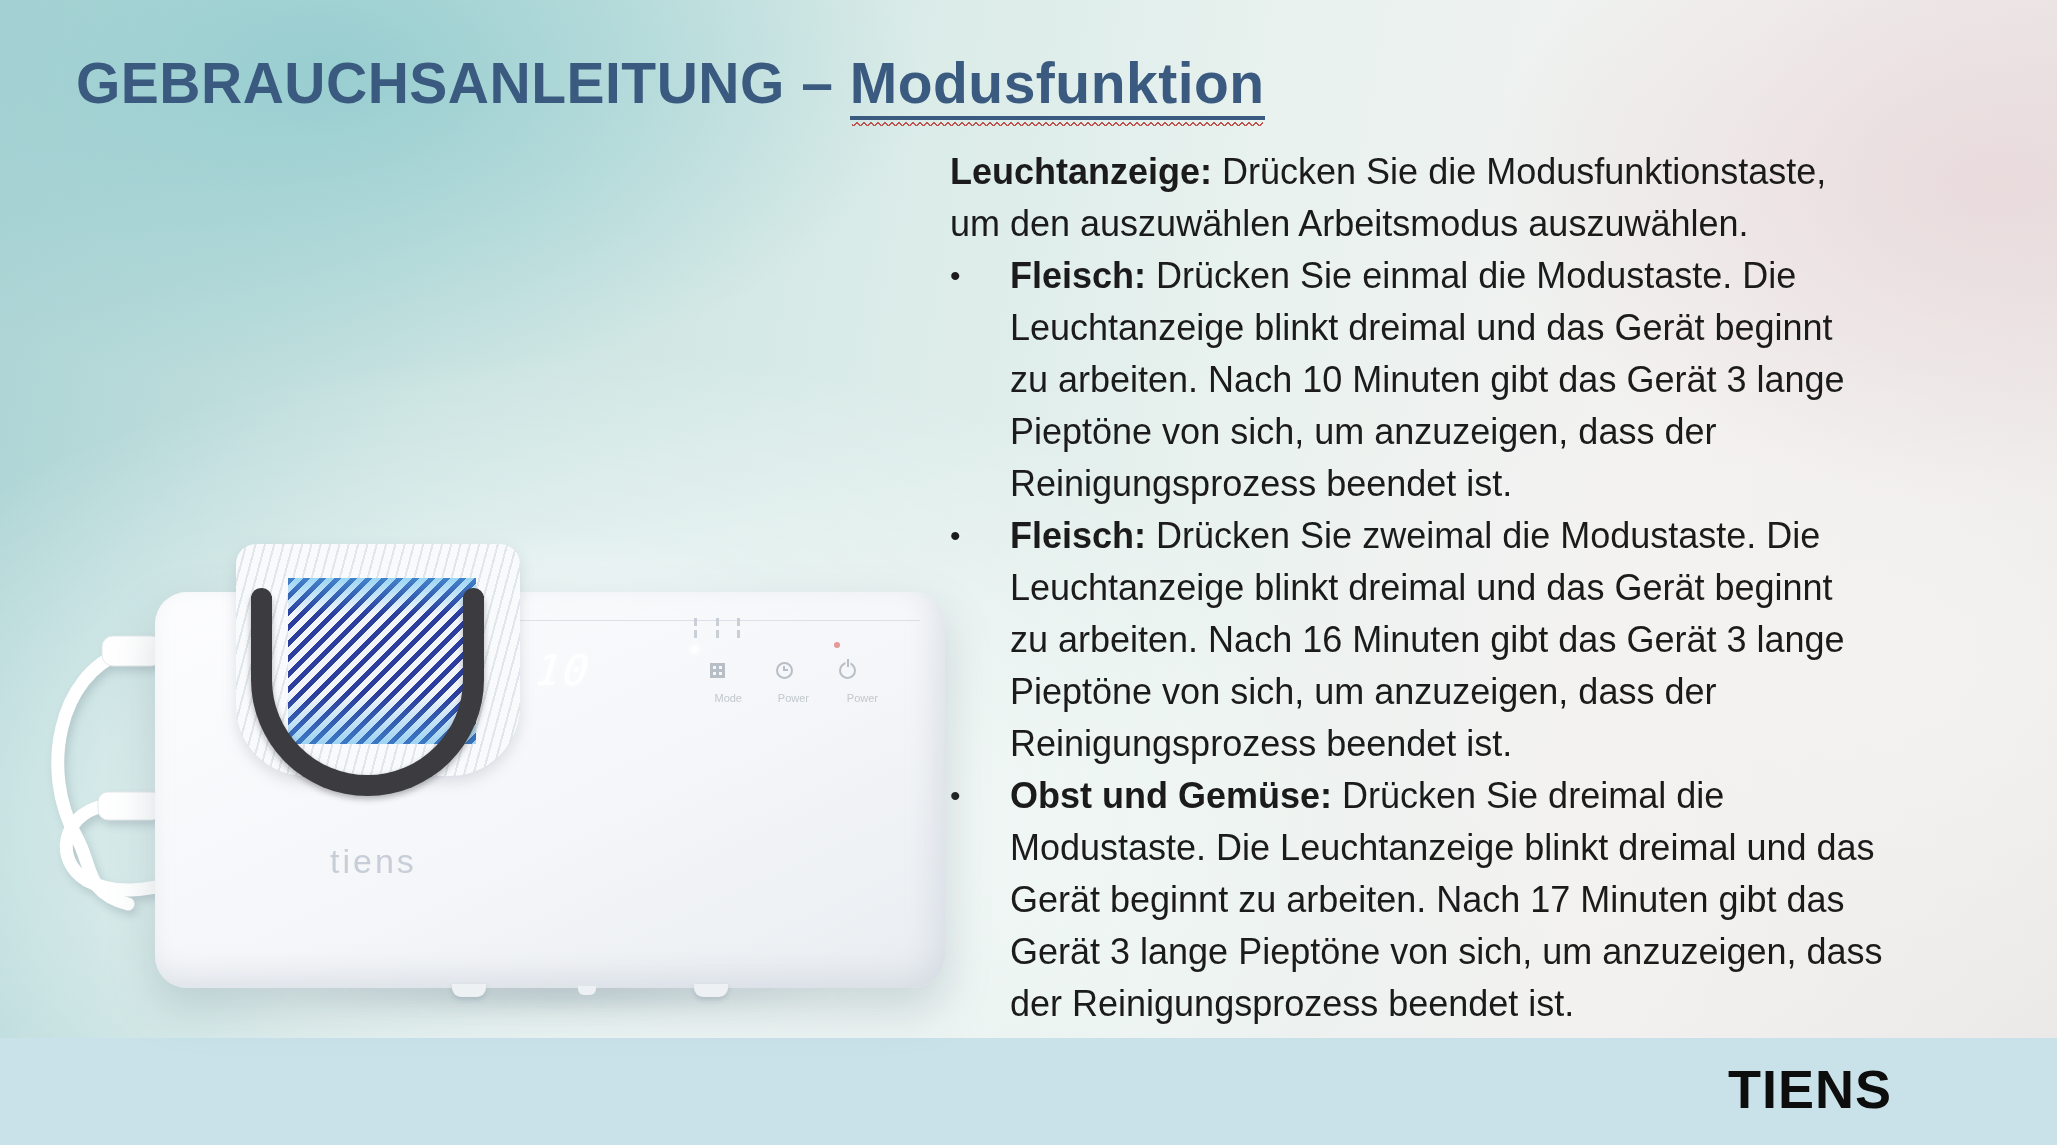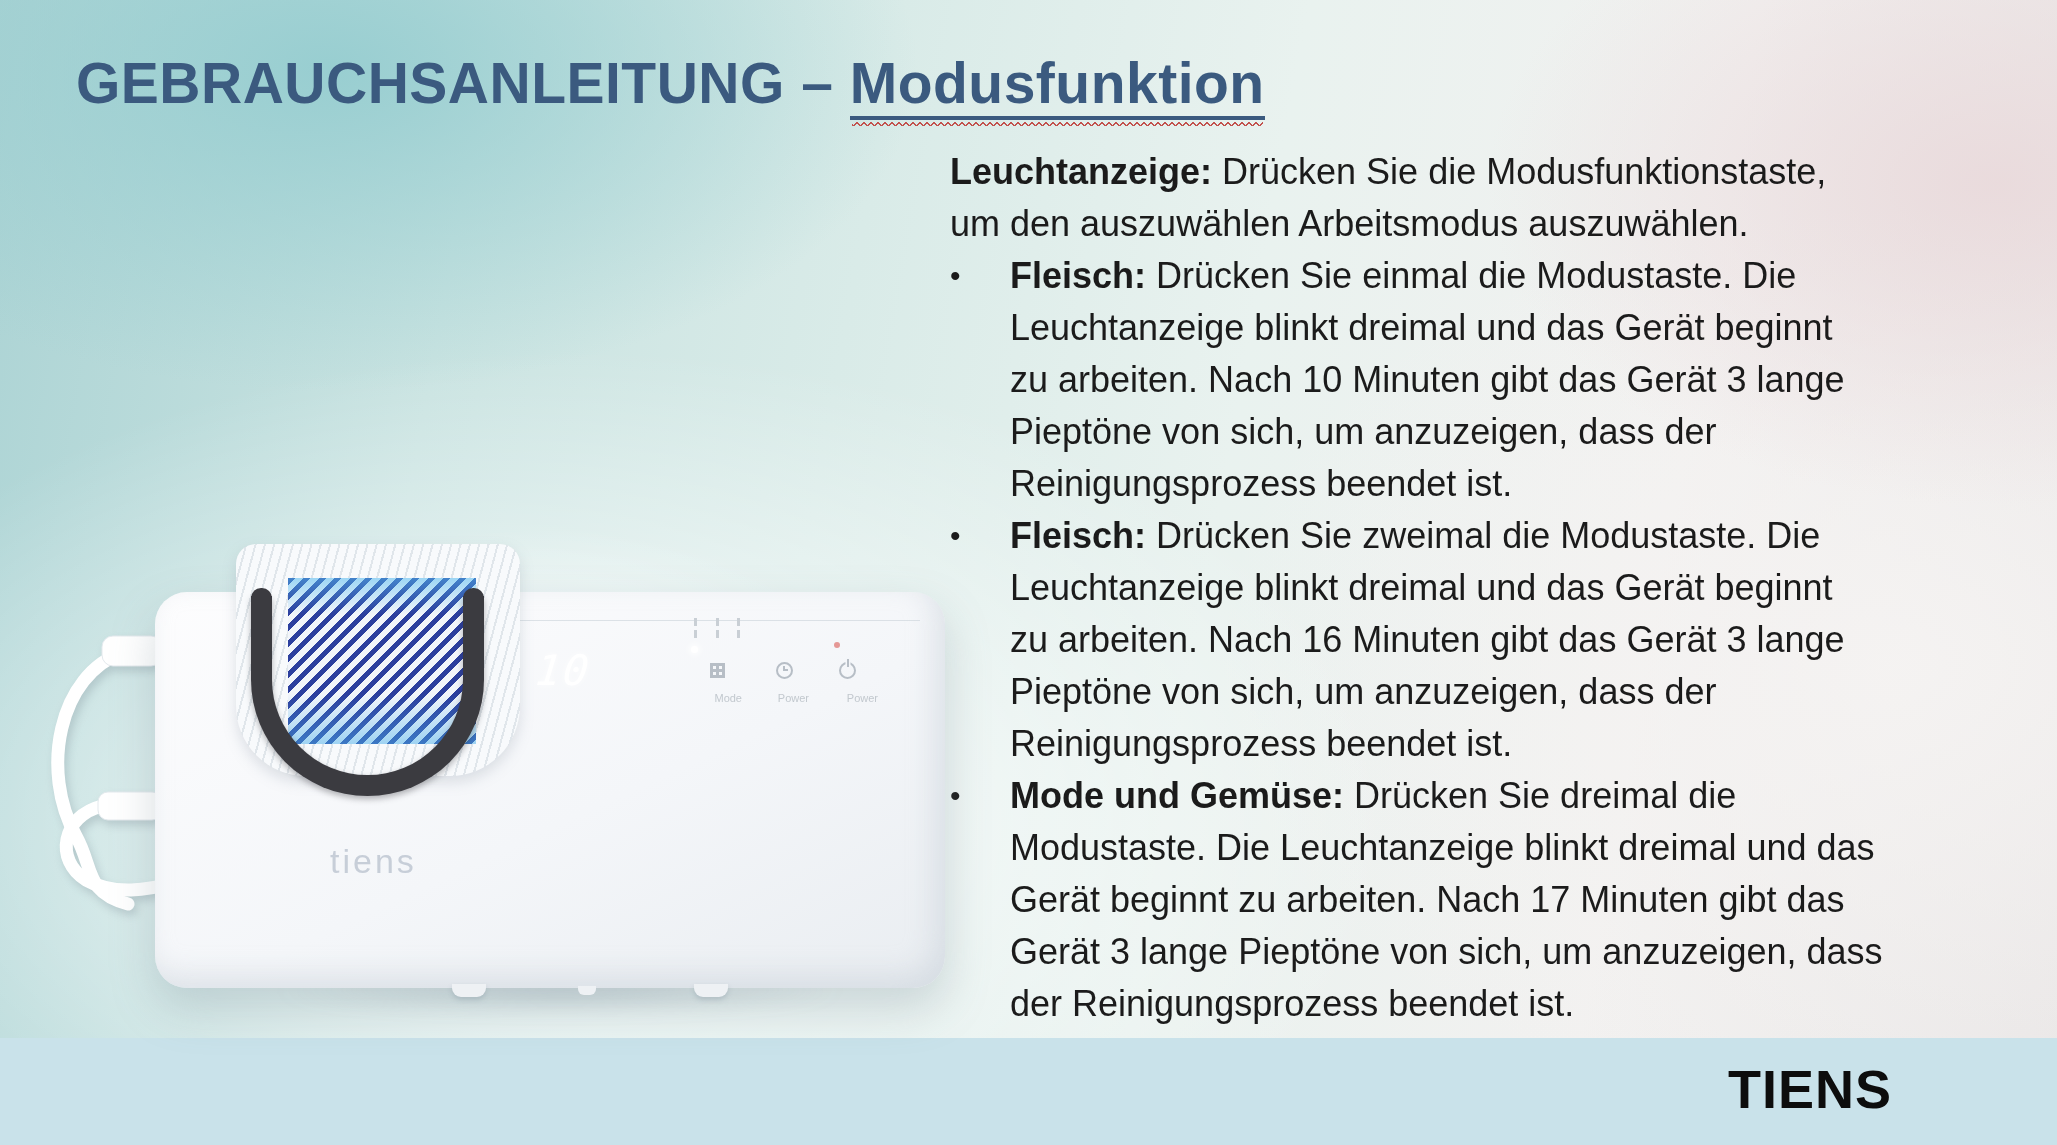--- a/index.html
+++ b/index.html
@@ -188,21 +188,21 @@
       <div class="bullet-marker">•</div>
       <div class="bullet-content"><b>Fleisch:</b><span> Drücken Sie zweimal die Modustaste. Die
 Leuchtanzeige blinkt dreimal und das Gerät beginnt
 zu arbeiten. Nach 16 Minuten gibt das Gerät 3 lange
 Pieptöne von sich, um anzuzeigen, dass der
 Reinigungsprozess beendet ist.</span></div>
     </div>
 
     <div class="bullet-row">
       <div class="bullet-marker">•</div>
-      <div class="bullet-content"><b>Mode und Gemüse:</b><span> Drücken Sie dreimal die
+      <div class="bullet-content"><b>Obst und Gemüse:</b><span> Drücken Sie dreimal die
 Modustaste. Die Leuchtanzeige blinkt dreimal und das
 Gerät beginnt zu arbeiten. Nach 17 Minuten gibt das
 Gerät 3 lange Pieptöne von sich, um anzuzeigen, dass
 der Reinigungsprozess beendet ist.</span></div>
     </div>
   </div>
 
   <div class="footer-bar"></div>
   <div class="footer-brand">TIENS</div>
 

